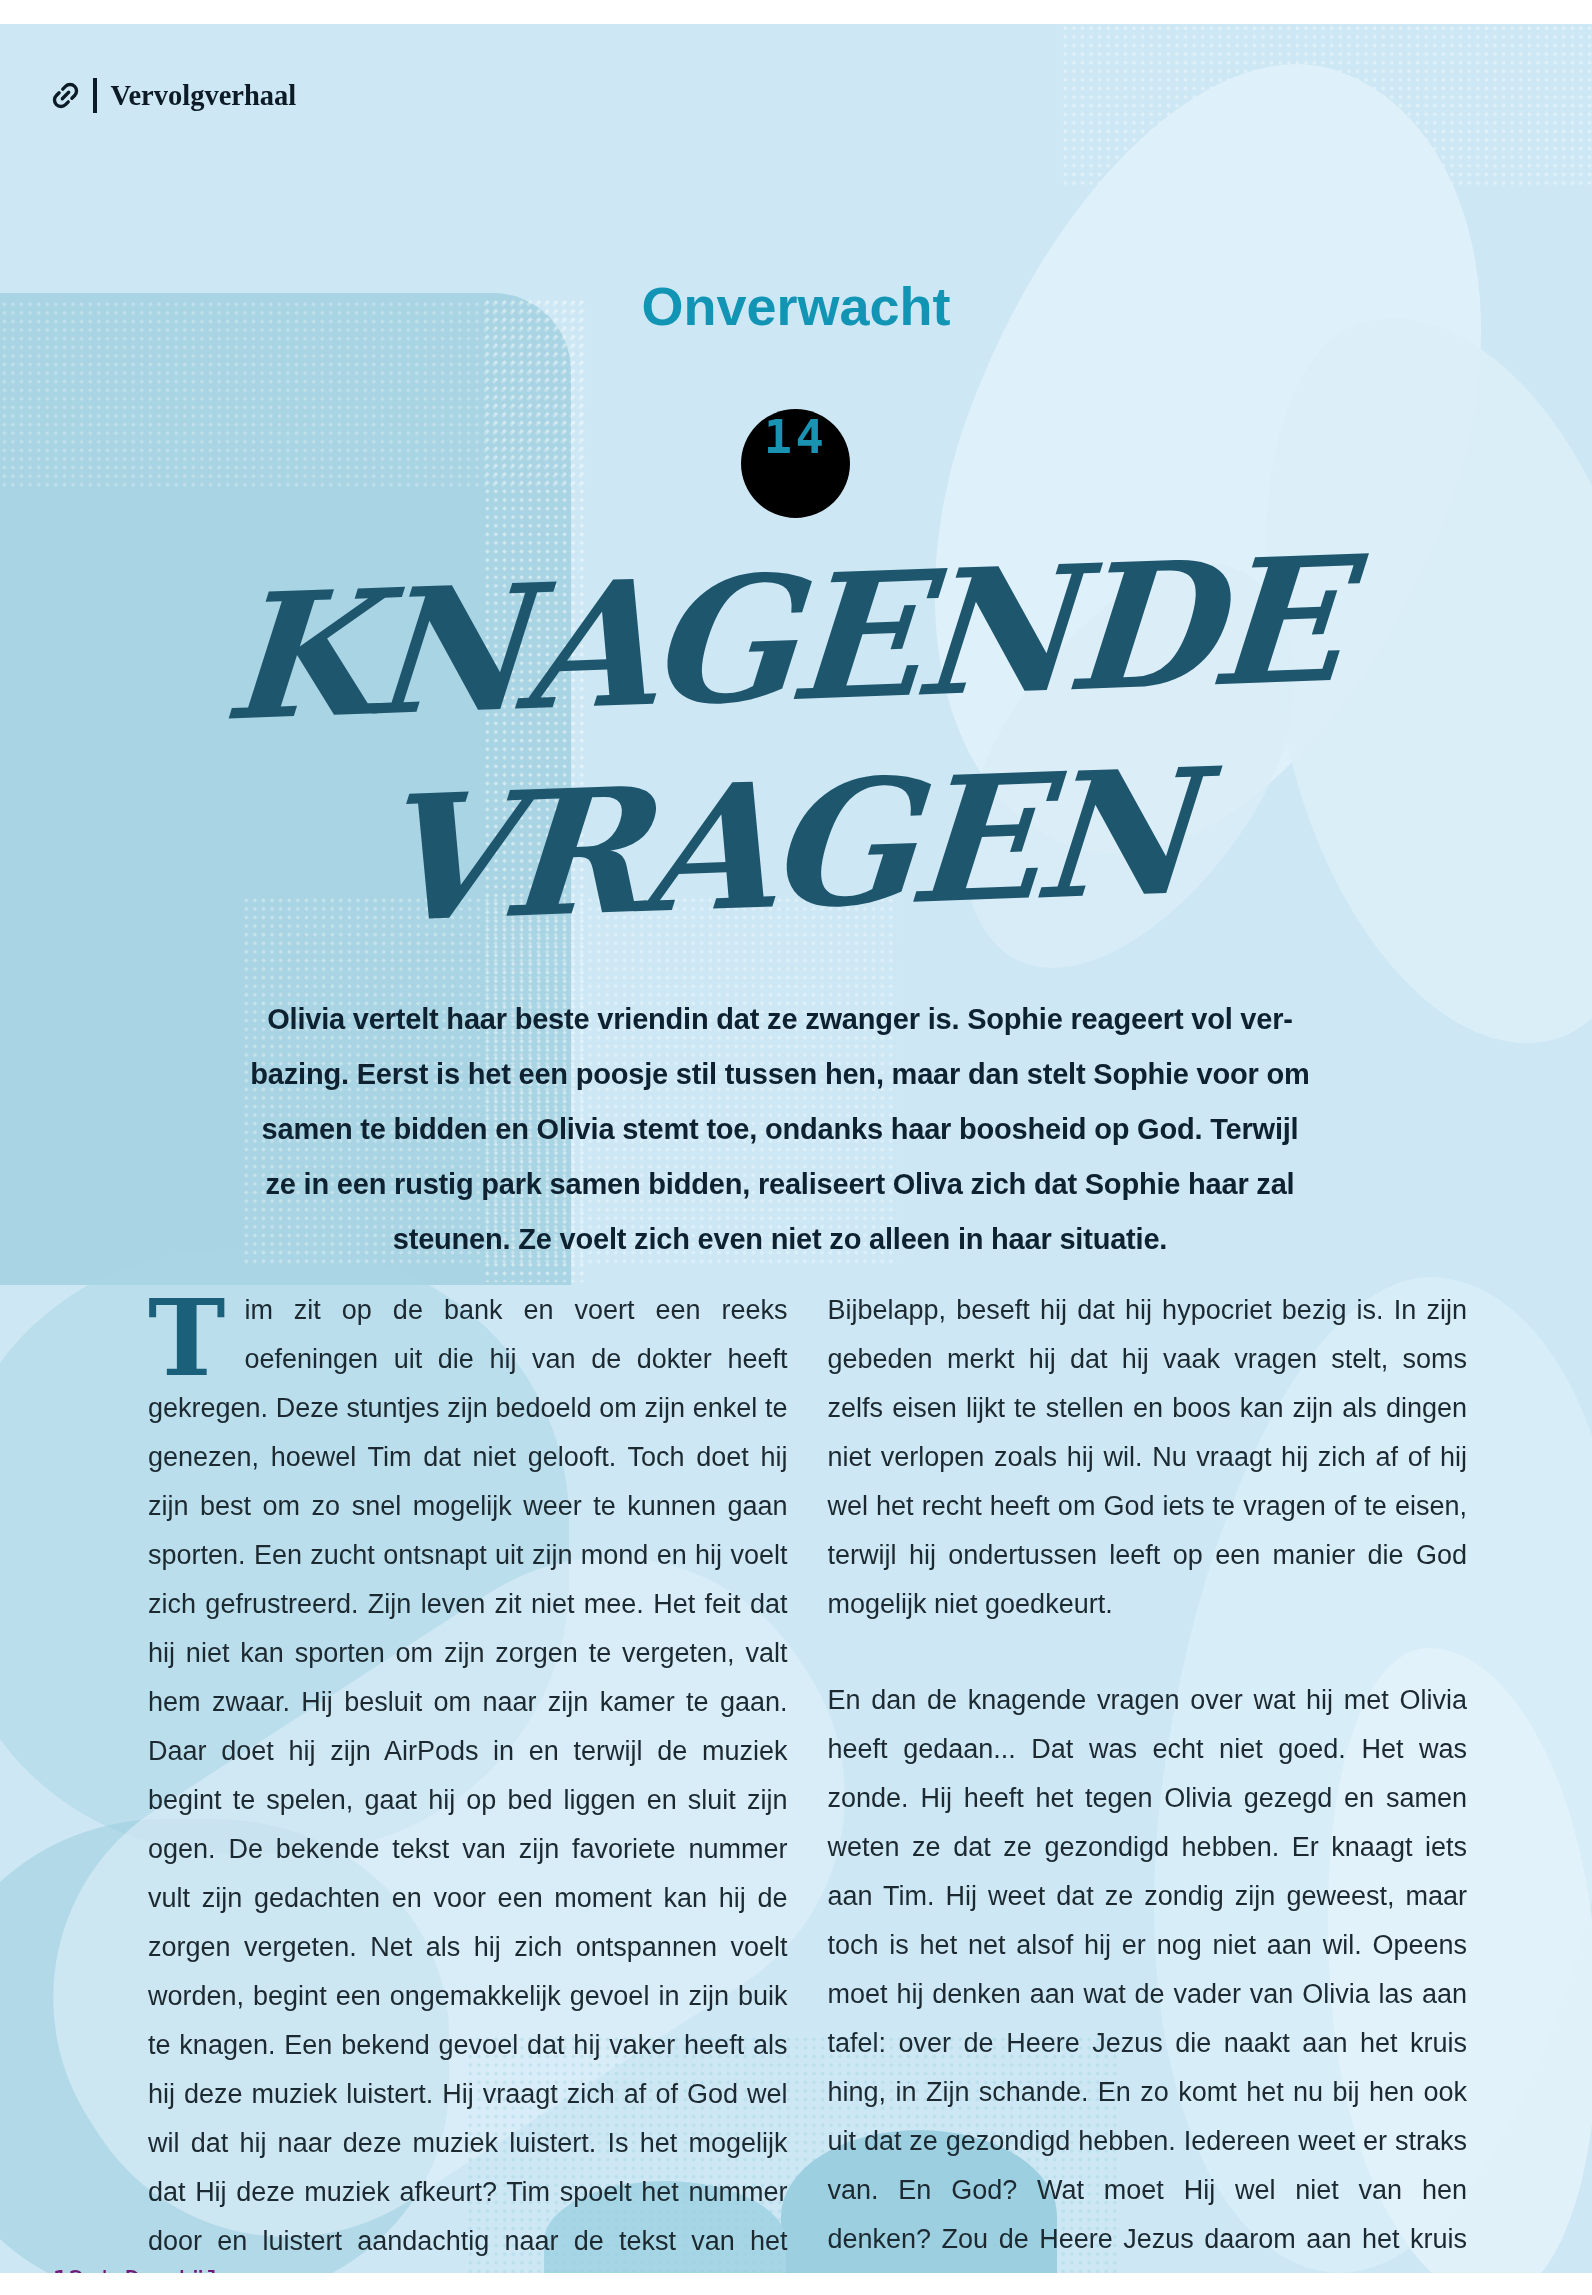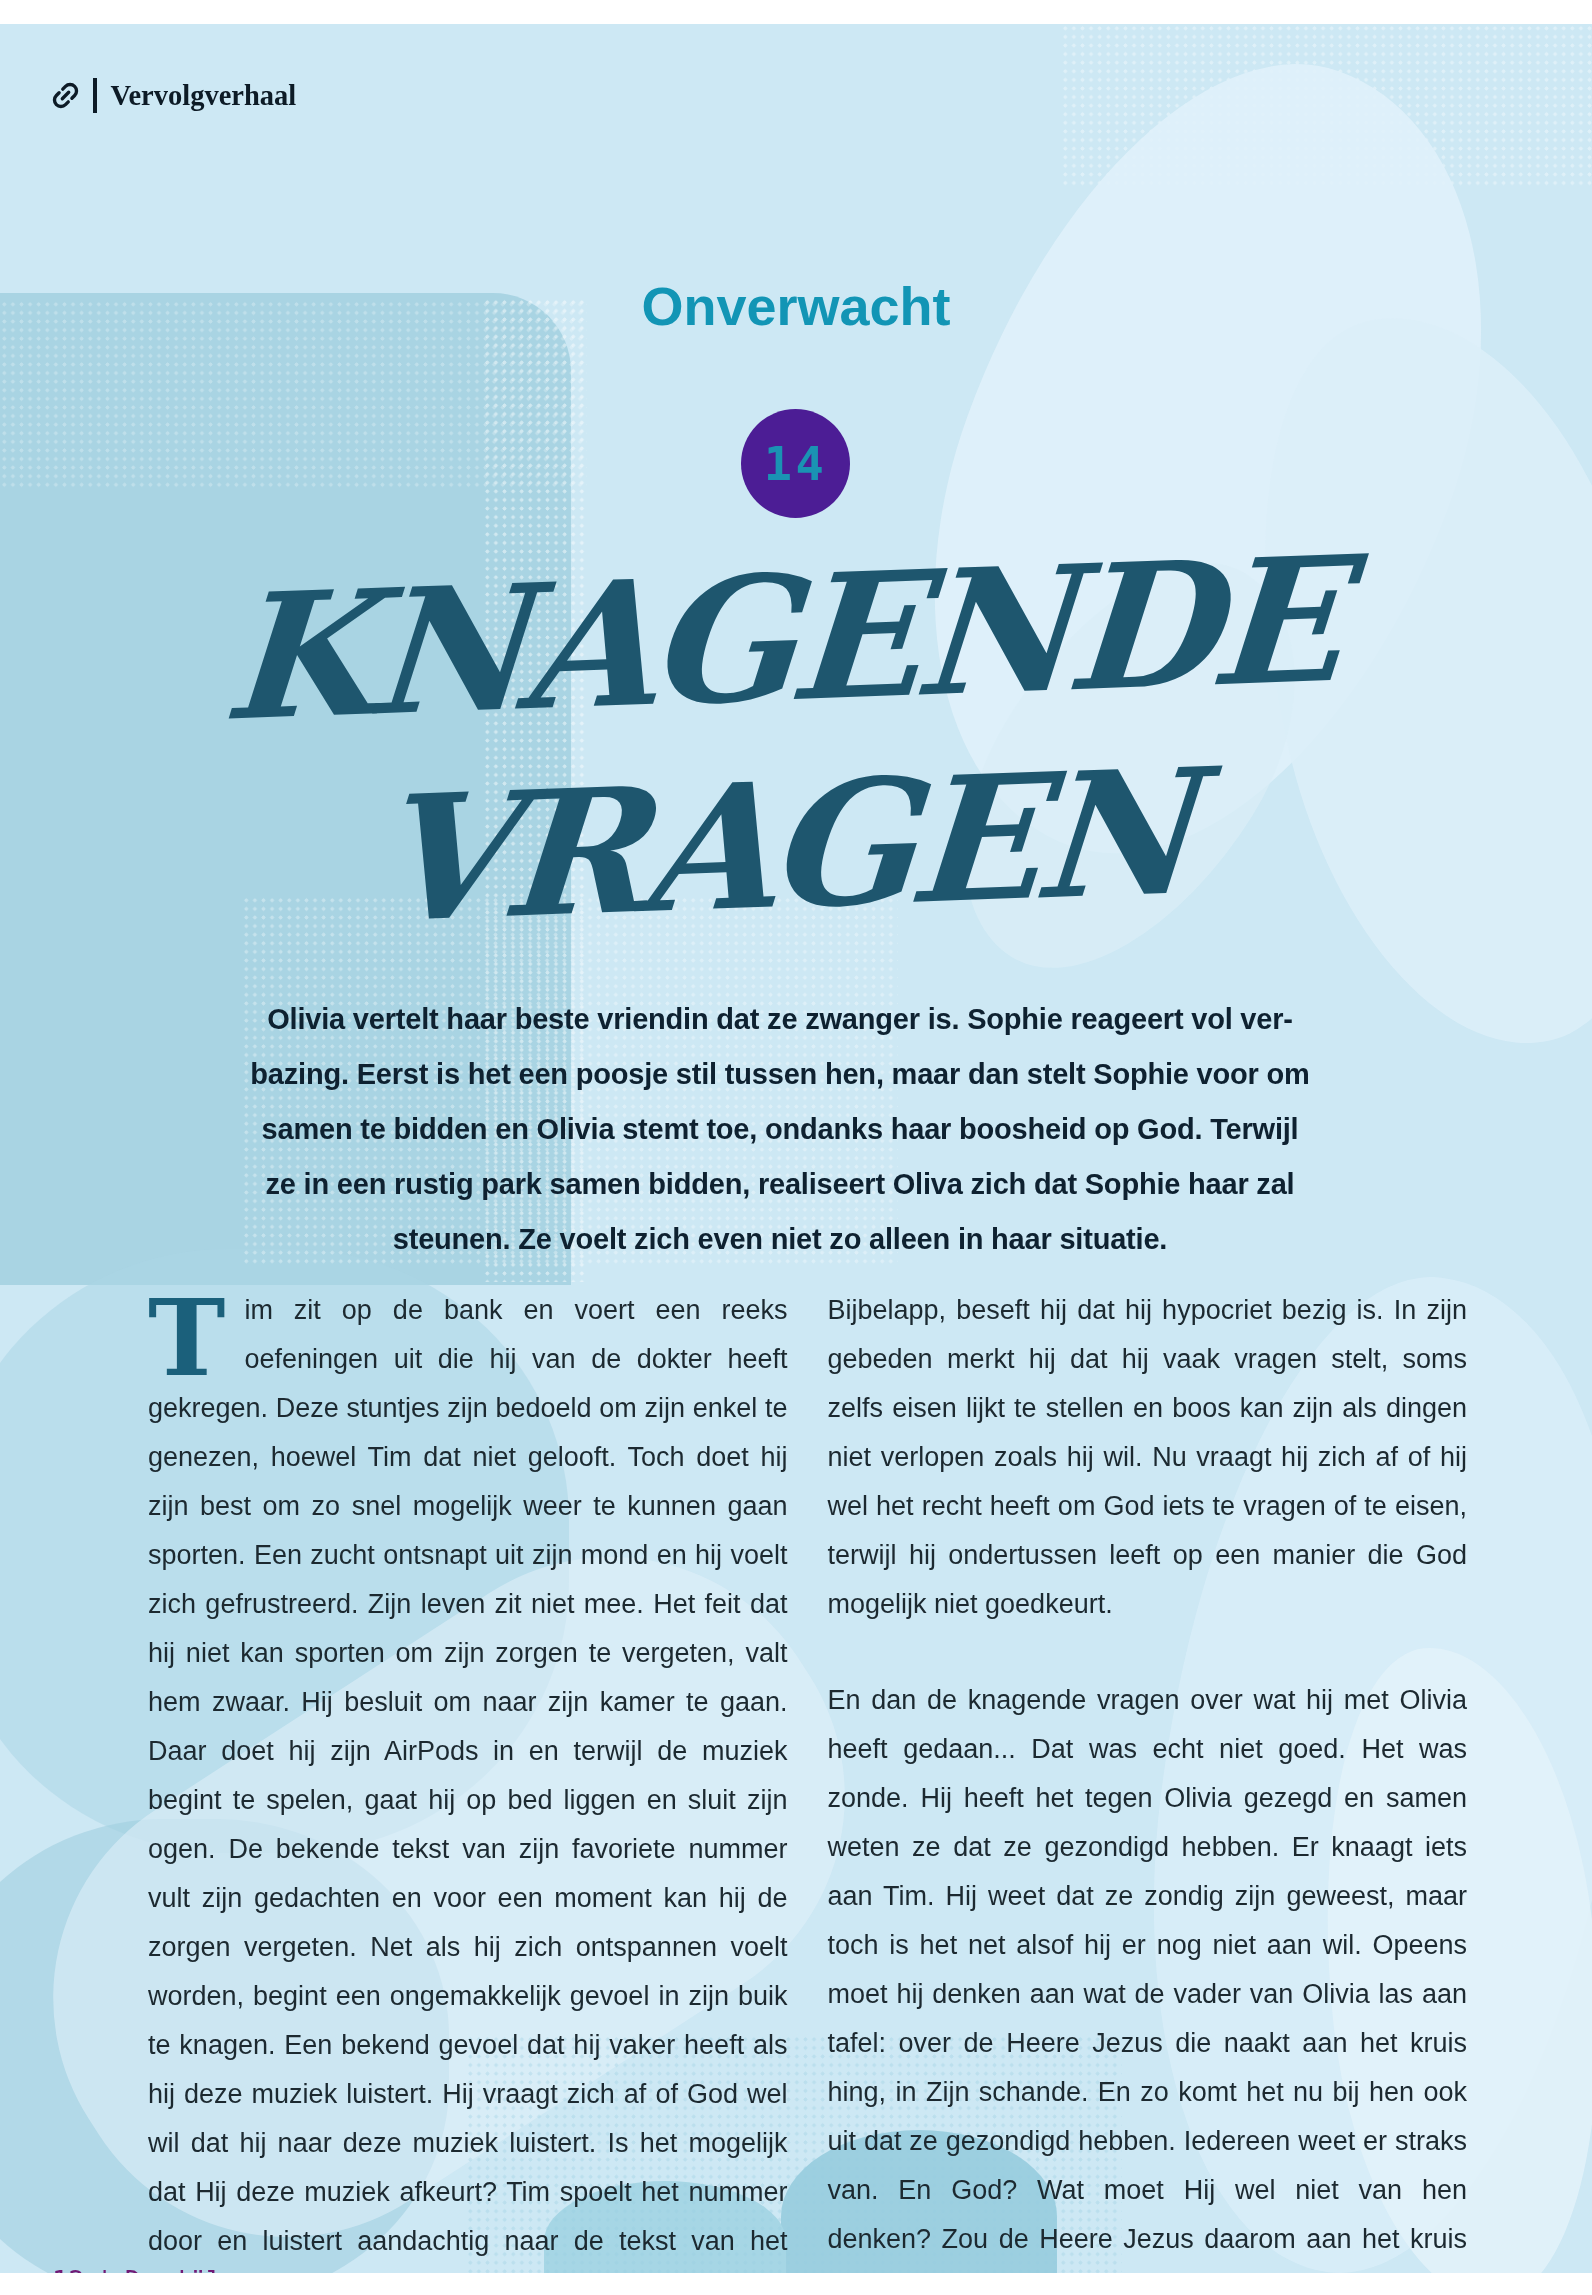--- a/index.html
+++ b/index.html
@@ -33,22 +33,22 @@
   .tex2{left:466px;top:2011px;width:656px;height:259px;opacity:.6;}
   .tex3{left:0;top:276px;width:587px;height:190px;opacity:.4;}
   
   .hdr{position:absolute;left:50px;top:54px;display:flex;align-items:center;z-index:6;}
   .hdr .bar{width:3.5px;height:35px;background:#0d1b26;margin:0 14px 0 12px;}
   .hdr .lbl{font-family:"Liberation Serif",serif;font-weight:700;font-size:28.5px;color:#0d1b26;}
   .hdr svg{display:block;transform:rotate(-45deg);}
   
   .kicker{position:absolute;left:0;top:251px;width:1592px;text-align:center;z-index:6;
           font-weight:700;font-size:54px;color:#1295b5;letter-spacing:0;}
-  .circle{position:absolute;left:741px;top:385px;width:109px;height:109px;background:#4c1d95;
-          border-radius:50%;z-index:6;display:flex;align-items:center;justify-content:center;}
+  .circle{position:absolute;left:741px;top:385px;width:109px;height:109px;background:#000000;
+          border-radius:50%;z-index:6;display:flex;justify-content:center;}
   .circle .num{font-family:"DejaVu Sans Mono",monospace;font-weight:700;font-size:47px;
                color:#1a93b3;letter-spacing:3.5px;}
   .brush{position:absolute;left:0;width:1592px;text-align:center;z-index:6;
          font-family:"DejaVu Serif",serif;font-style:italic;font-weight:700;
          font-size:173px;line-height:1;color:#1e566e;letter-spacing:-7px;}
   .brush.l1{top:528px;transform:skewX(-9deg) rotate(-2deg);}
   .brush.l2{top:735px;transform:skewX(-9deg) rotate(-2deg);}
   
   .intro{position:absolute;left:176px;top:968px;width:1208px;z-index:6;text-align:center;
          font-weight:700;font-size:29px;line-height:55px;color:#0e2130;white-space:pre-line;

